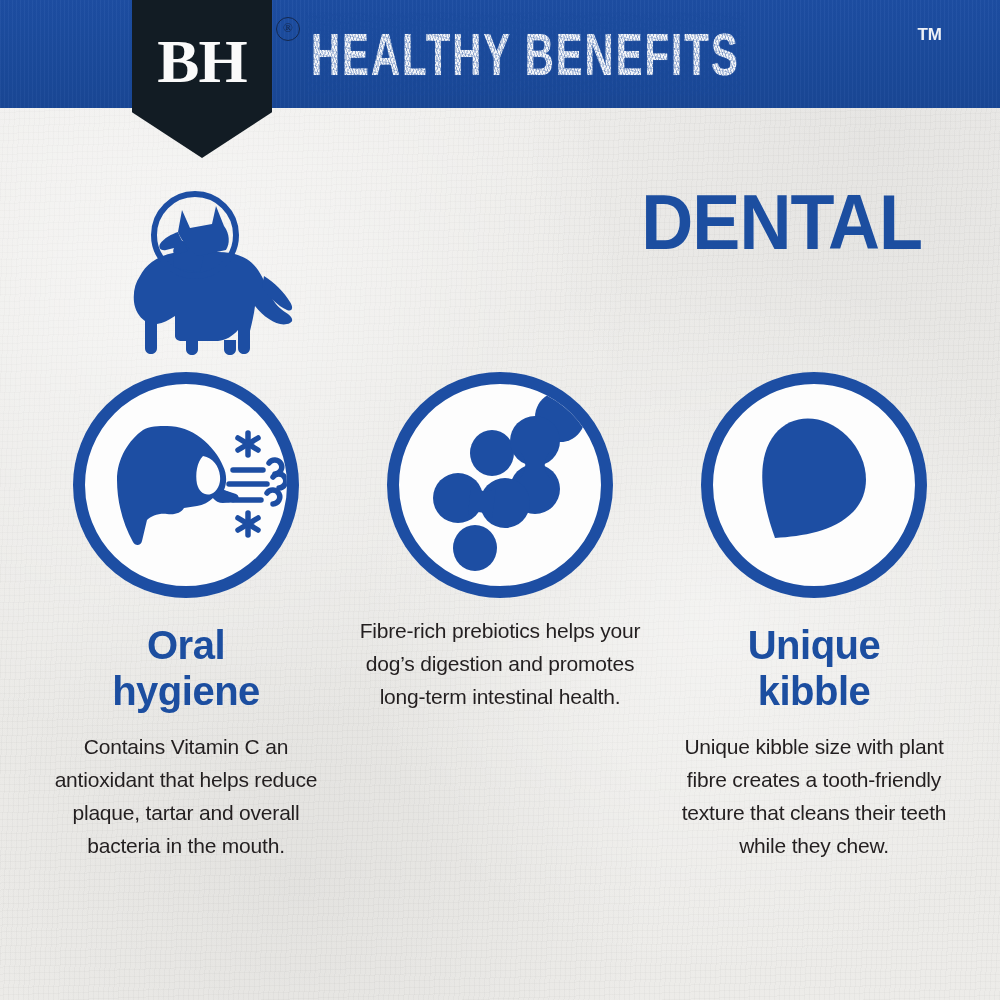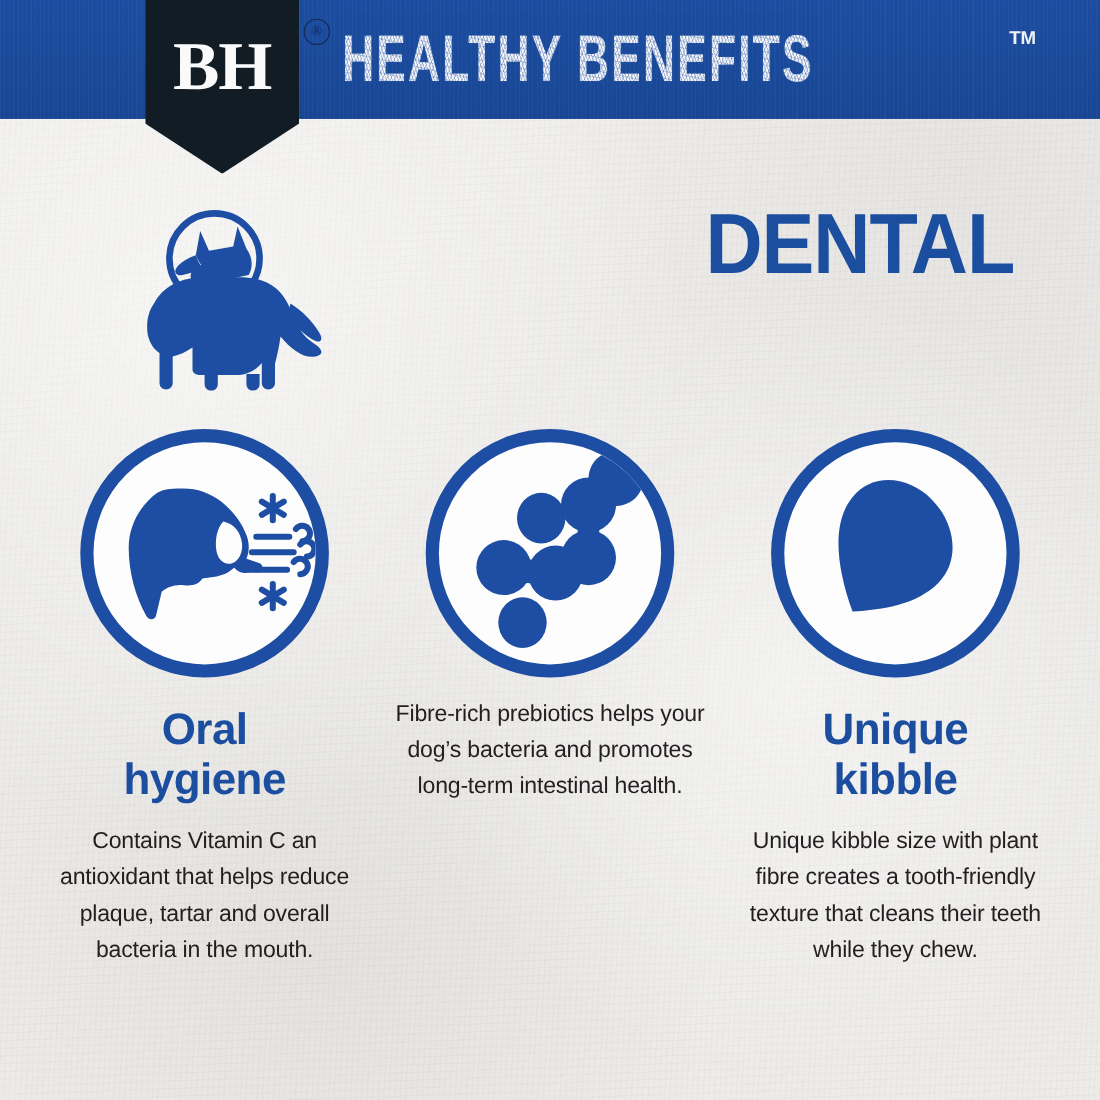--- a/index.html
+++ b/index.html
@@ -82,21 +82,21 @@
   
   .dental{
     position:absolute;right:78px;top:178px;
     color:#1c4ea0;font-family:"Liberation Sans",sans-serif;
     font-weight:bold;font-size:72px;letter-spacing:-1px;
     transform:scaleY(1.08);transform-origin:right top;
   }
   
   .dog-hero{position:absolute;left:78px;top:190px;width:220px;height:170px;}
   
-  .cols{position:absolute;left:0;top:390px;width:905px;height:560px;}
+  .cols{position:absolute;left:0;top:372px;width:905px;height:560px;}
   .col{position:absolute;top:0;width:312px;text-align:center;}
   .col.c1{left:30px;}
   .col.c2{left:344px;}
   .col.c3{left:658px;}
   .icon-circle{
     width:226px;height:226px;margin:0 auto;border-radius:50%;
     background:#fdfdfd;border:12px solid #1d4ea3;box-sizing:border-box;
     position:relative;overflow:hidden;
   }
   .icon-circle svg{position:absolute;left:0;top:0;}
@@ -228,21 +228,21 @@
             <path d="M121 68 C128 76 128 86 121 94 L151 94 C144 86 144 76 151 68 Z"></path>
 
             <circle cx="59" cy="114" r="25"></circle>
             <circle cx="106" cy="119" r="25"></circle>
             <path d="M72 101 C80 108 90 109 97 104 L93 134 C86 127 76 126 69 131 Z"></path>
 
             <ellipse cx="76" cy="164" rx="22" ry="23"></ellipse>
           </g>
         </svg>
       </div>
-      <p>Fibre-rich prebiotics helps your dog’s bacteria and promotes long-term intestinal health.</p>
+      <p>Fibre-rich prebiotics helps your dog’s digestion and promotes long-term intestinal health.</p>
     </div>
 
     <div class="col c3">
       <div class="icon-circle">
         <svg width="202" height="202" viewBox="0 0 202 202">
           <path d="M62 154 C46 110 44 72 62 50 C80 28 112 30 134 52
                    C156 74 160 108 140 128 C120 148 90 152 62 154 Z" fill="#1d4ea3"></path>
         </svg>
       </div>
       <h3>Unique

